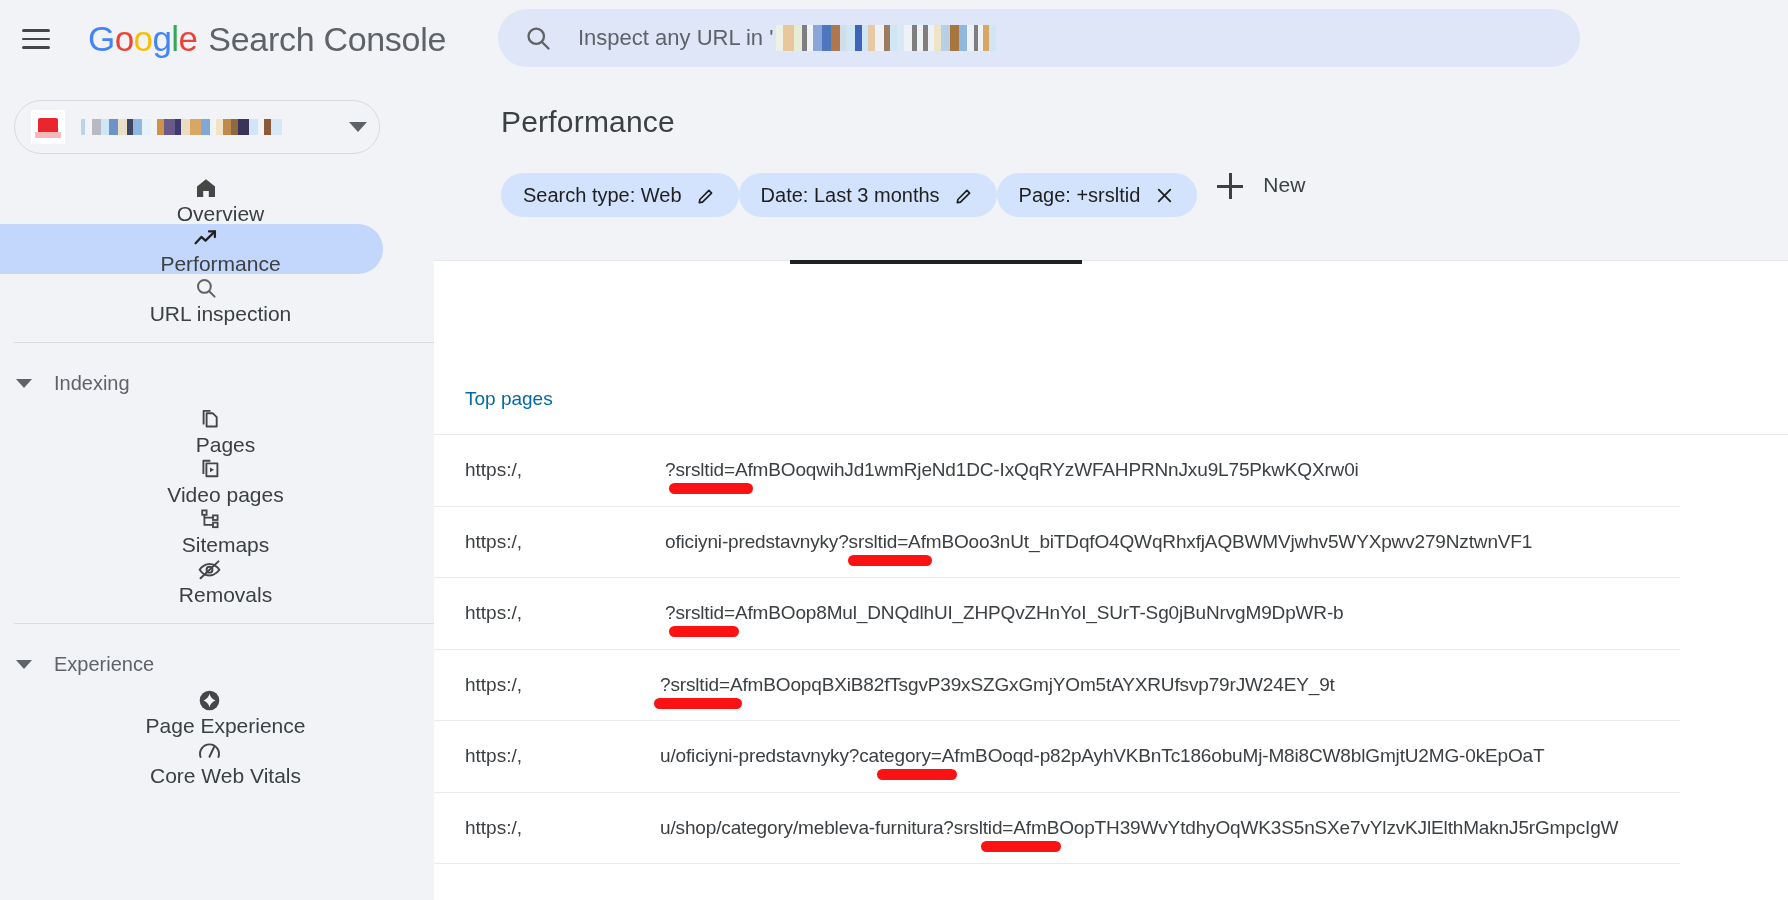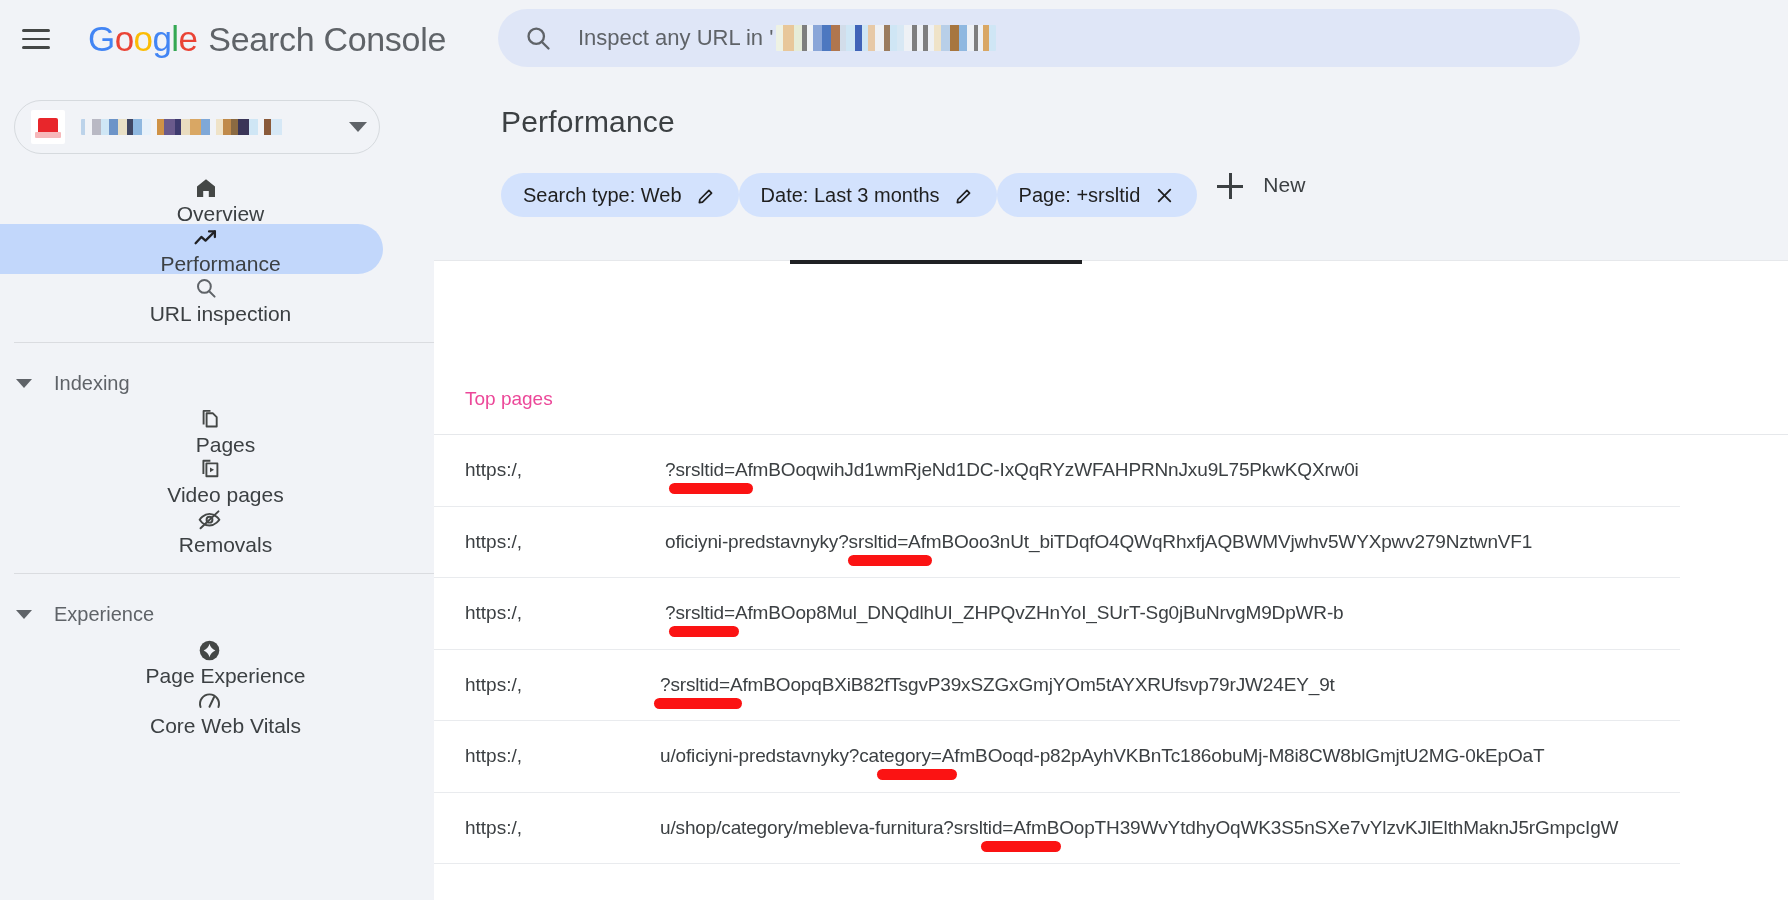--- a/index.html
+++ b/index.html
@@ -325,21 +325,21 @@
     top: 102px; left: 0;
     width: 1354px;
     height: 72px;
     display: flex;
     align-items: center;
     border-bottom: 1px solid #e6e8eb;
   }
   .table-head .col-title {
     margin-left: 31px;
     font-size: 19px;
-    color: #ec4899;
+    color: #0369a1;
   }
 
   .rows {
     position: absolute;
     top: 174px; left: 0;
     width: 1246px;
   }
   .trow {
     position: relative;
     height: 71.5px;
@@ -463,20 +463,31 @@
         <span class="nicon">
           <svg viewBox="0 0 24 24" width="24" height="24" fill="none" stroke="#444746" stroke-width="1.9" stroke-linejoin="round">
             <rect x="8.4" y="6.4" width="11" height="12.8"></rect>
             <path d="M5.4 17V3.8h7"></path>
             <path d="M12 10.4l4 2.4-4 2.4z" fill="#444746" stroke="none"></path>
           </svg>
         </span>
         <span class="nlabel">Video pages</span>
       </div>
 
+      <div class="navitem sub">
+        <span class="nicon">
+          <svg viewBox="0 0 24 24" width="24" height="24" fill="none" stroke="#444746" stroke-width="1.8">
+            <rect x="4.2" y="3.4" width="4.4" height="4.4"></rect>
+            <rect x="15" y="8.4" width="4.6" height="4.6"></rect>
+            <rect x="15" y="15.6" width="4.6" height="4.6"></rect>
+            <path d="M6.4 7.8v10.1h8.6M6.4 10.7h8.6"></path>
+          </svg>
+        </span>
+        <span class="nlabel">Sitemaps</span>
+      </div>
 
       <div class="navitem sub">
         <span class="nicon">
           <svg viewBox="0 0 24 24" width="25" height="25" fill="none" stroke="#444746" stroke-width="1.9" stroke-linecap="round">
             <path d="M2.6 12.2s3.6-5.6 9.4-5.6 9.4 5.6 9.4 5.6-3.6 5.6-9.4 5.6S2.6 12.2 2.6 12.2z"></path>
             <circle cx="12" cy="12.2" r="2.8"></circle>
             <line x1="3.4" y1="20.4" x2="20.6" y2="4.2"></line>
           </svg>
         </span>
         <span class="nlabel">Removals</span>

